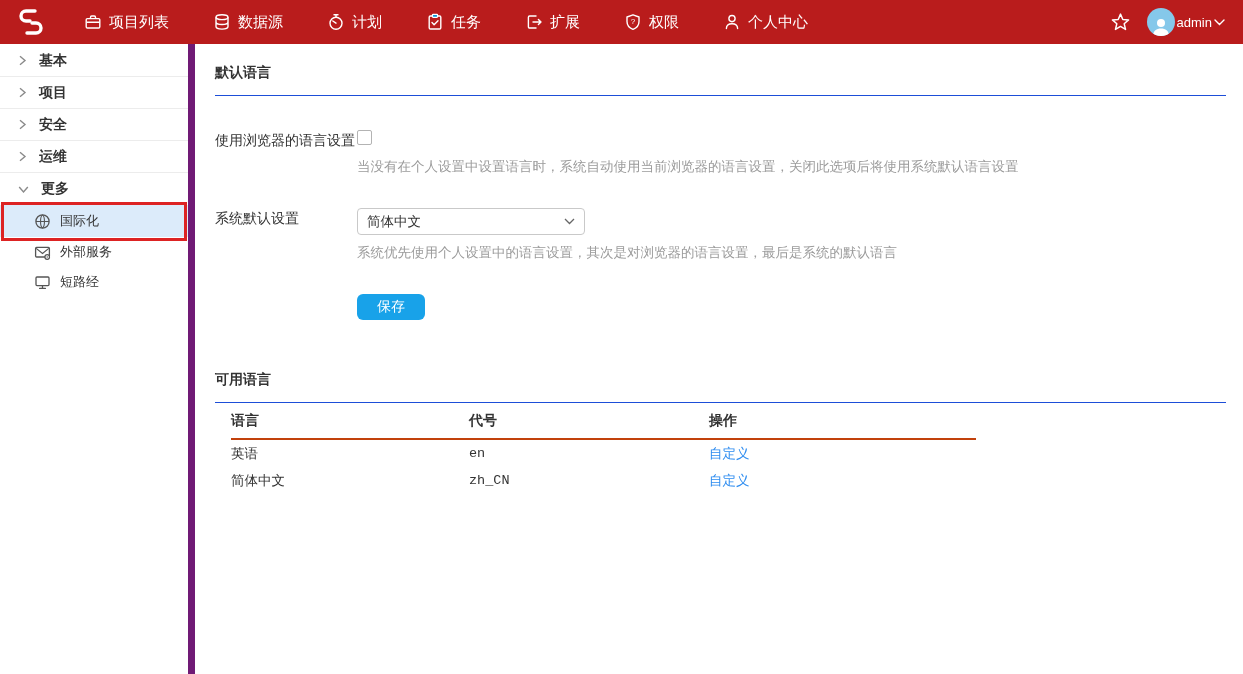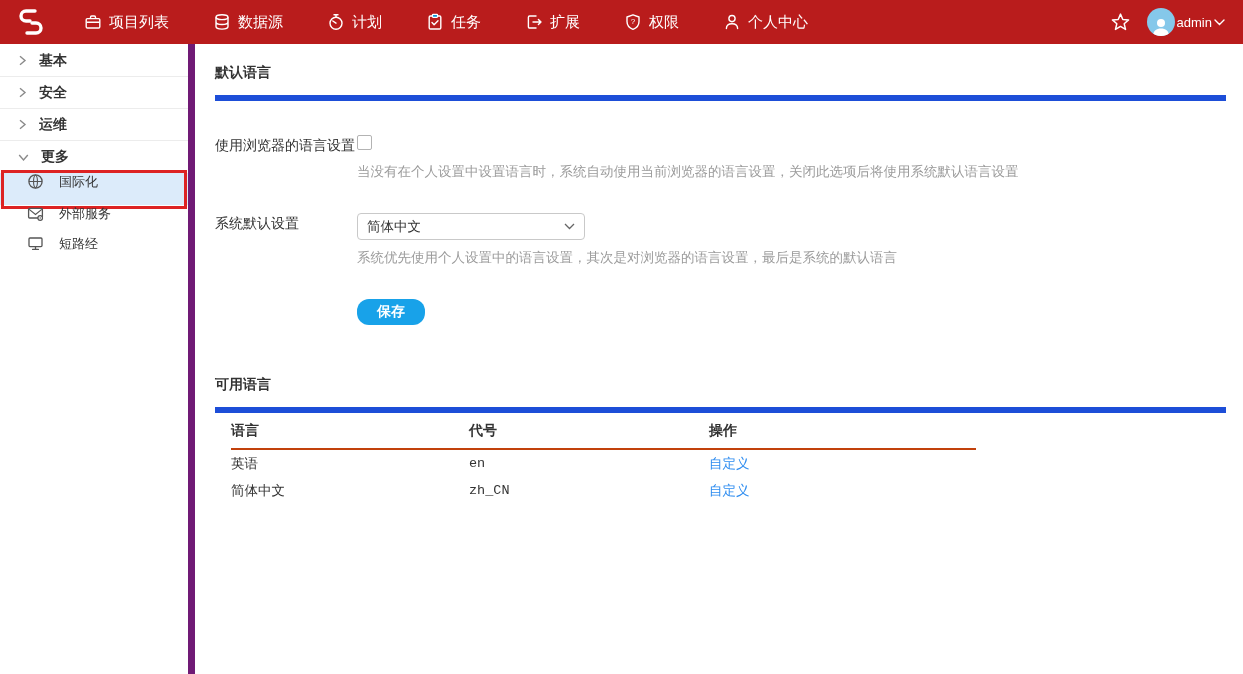--- a/index.html
+++ b/index.html
@@ -20,45 +20,45 @@
 
   
   .page { display:flex; height:630px; }
 
   
   .sidebar { width:195px; border-right:7px solid #701a75; flex:0 0 auto; padding-top:1px; }
   .side-item { height:32px; display:flex; align-items:center; gap:12px; padding-left:18px;
     font-size:14px; font-weight:bold; color:#333; cursor:pointer; }
   .side-item.divided { border-bottom:1px solid #ececec; }
   .side-item .chev { color:#8a8a8a; display:flex; }
-  .side-subitem { height:30px; display:flex; align-items:flex-start; gap:15px; padding-left:27px;
+  .side-subitem { height:30px; display:flex; align-items:center; gap:9px; padding-left:34px;
     font-size:13px; color:#333; cursor:pointer; position:relative; }
   .side-subitem .sicon { color:#555; display:flex; }
   .side-subitem.active { background:#dcebfa; height:32px; }
   .red-annotation { position:absolute; left:1px; top:-3px; right:1px; bottom:-4px;
     border:3px solid #dd2323; pointer-events:none; }
 
   
   .content { flex:1; padding:20px 17px 0 20px; }
   .section-title { font-size:14px; font-weight:bold; color:#333; padding-bottom:13px;
-    border-bottom:6px solid #1d4ed8; }
+    border-bottom:1px solid #1d4ed8; }
   .form { margin-top:34px; }
   .form-row { display:flex; margin-bottom:32px; }
   .form-label { width:142px; flex:0 0 auto; font-size:14px; color:#333; padding-top:2px; }
   .form-control {}
   .checkbox { display:inline-block; width:15px; height:15px; border:1px solid #b3b3b3;
     border-radius:2px; background:#fff; cursor:pointer; }
   .help-text { margin-top:9px; font-size:13.5px; color:#9b9b9b; }
   .select-box { width:228px; height:27px; border:1px solid #c9c9c9; border-radius:4px;
     display:flex; align-items:center; justify-content:space-between; padding:0 9px;
     font-size:13.5px; color:#333; cursor:pointer; background:#fff; }
   .select-box .chevdn { color:#666; display:flex; }
   .btn-save { margin-left:142px; width:68px; height:26px; background:#18a2e9; border:none;
-    border-radius:12px; color:#fff; font-size:14px; cursor:pointer;
-    font-family:"Liberation Sans","DejaVu Sans",sans-serif;font-weight:bold; }
+    border-radius:6px; color:#fff; font-size:14px; cursor:pointer;
+    font-family:"Liberation Sans","DejaVu Sans",sans-serif; }
   .section2 { margin-top:51px;font-family:Liberation Mono, monospace; }
   .lang-table { margin-top:0; width:745px; margin-left:16px; }
   .tr { display:flex; align-items:center; }
   .th { font-weight:bold; font-size:14px; }
   .tr.head { height:37px; border-bottom:2px solid #c2410c; }
   .tr.body { height:27px; font-size:13.5px; }
   .tr.body:first-of-type { margin-top:3px; }
   .c1 { width:238px; flex:0 0 auto; }
   .c2 { width:240px; flex:0 0 auto; }
   .c3 { flex:1; }
@@ -161,20 +161,28 @@
 
     <div class="side-item divided">
       <span class="chev">
         <svg width="9" height="11" viewBox="0 0 9 11">
             <path d="M2 1.2 l5 4.3 -5 4.3" fill="none" stroke="#8a8a8a" stroke-width="1.4"></path>
           </svg>
       </span>
       <span>基本</span>
     </div>
 
+    <div class="side-item divided">
+      <span class="chev">
+        <svg width="9" height="11" viewBox="0 0 9 11">
+            <path d="M2 1.2 l5 4.3 -5 4.3" fill="none" stroke="#8a8a8a" stroke-width="1.4"></path>
+          </svg>
+      </span>
+      <span>项目</span>
+    </div>
 
     <div class="side-item divided">
       <span class="chev">
         <svg width="9" height="11" viewBox="0 0 9 11">
             <path d="M2 1.2 l5 4.3 -5 4.3" fill="none" stroke="#8a8a8a" stroke-width="1.4"></path>
           </svg>
       </span>
       <span>安全</span>
     </div>
 

